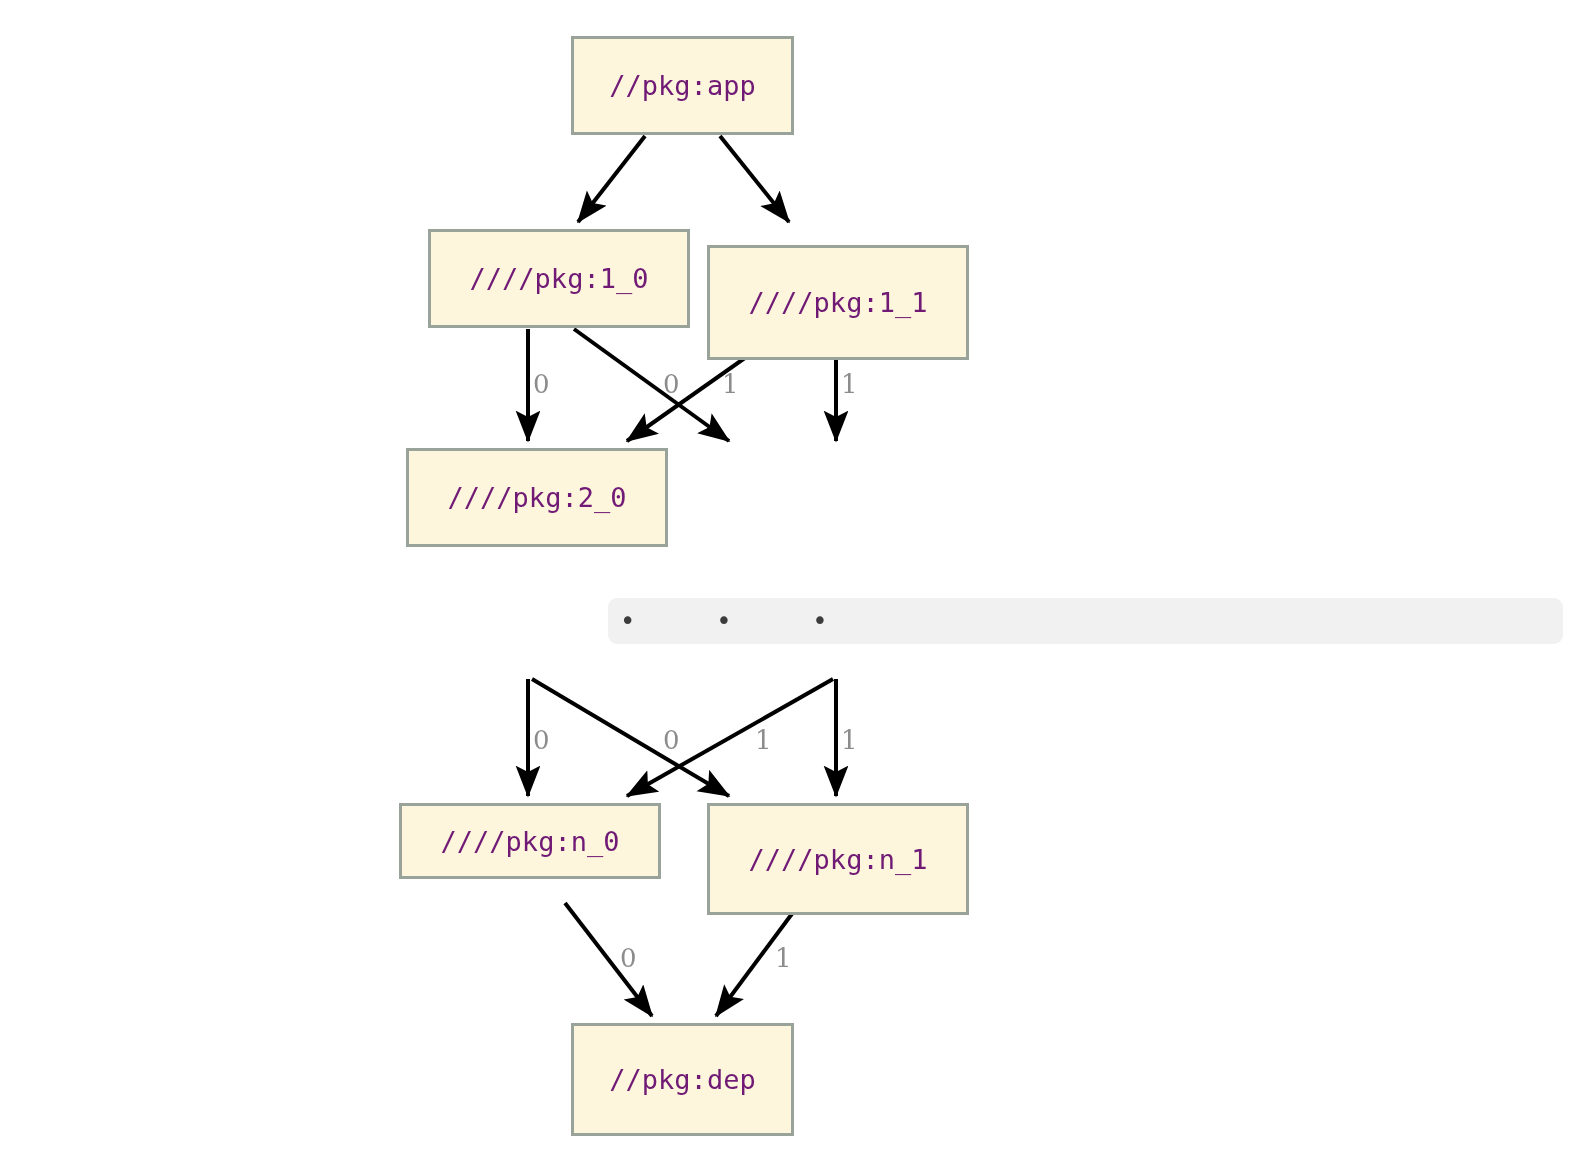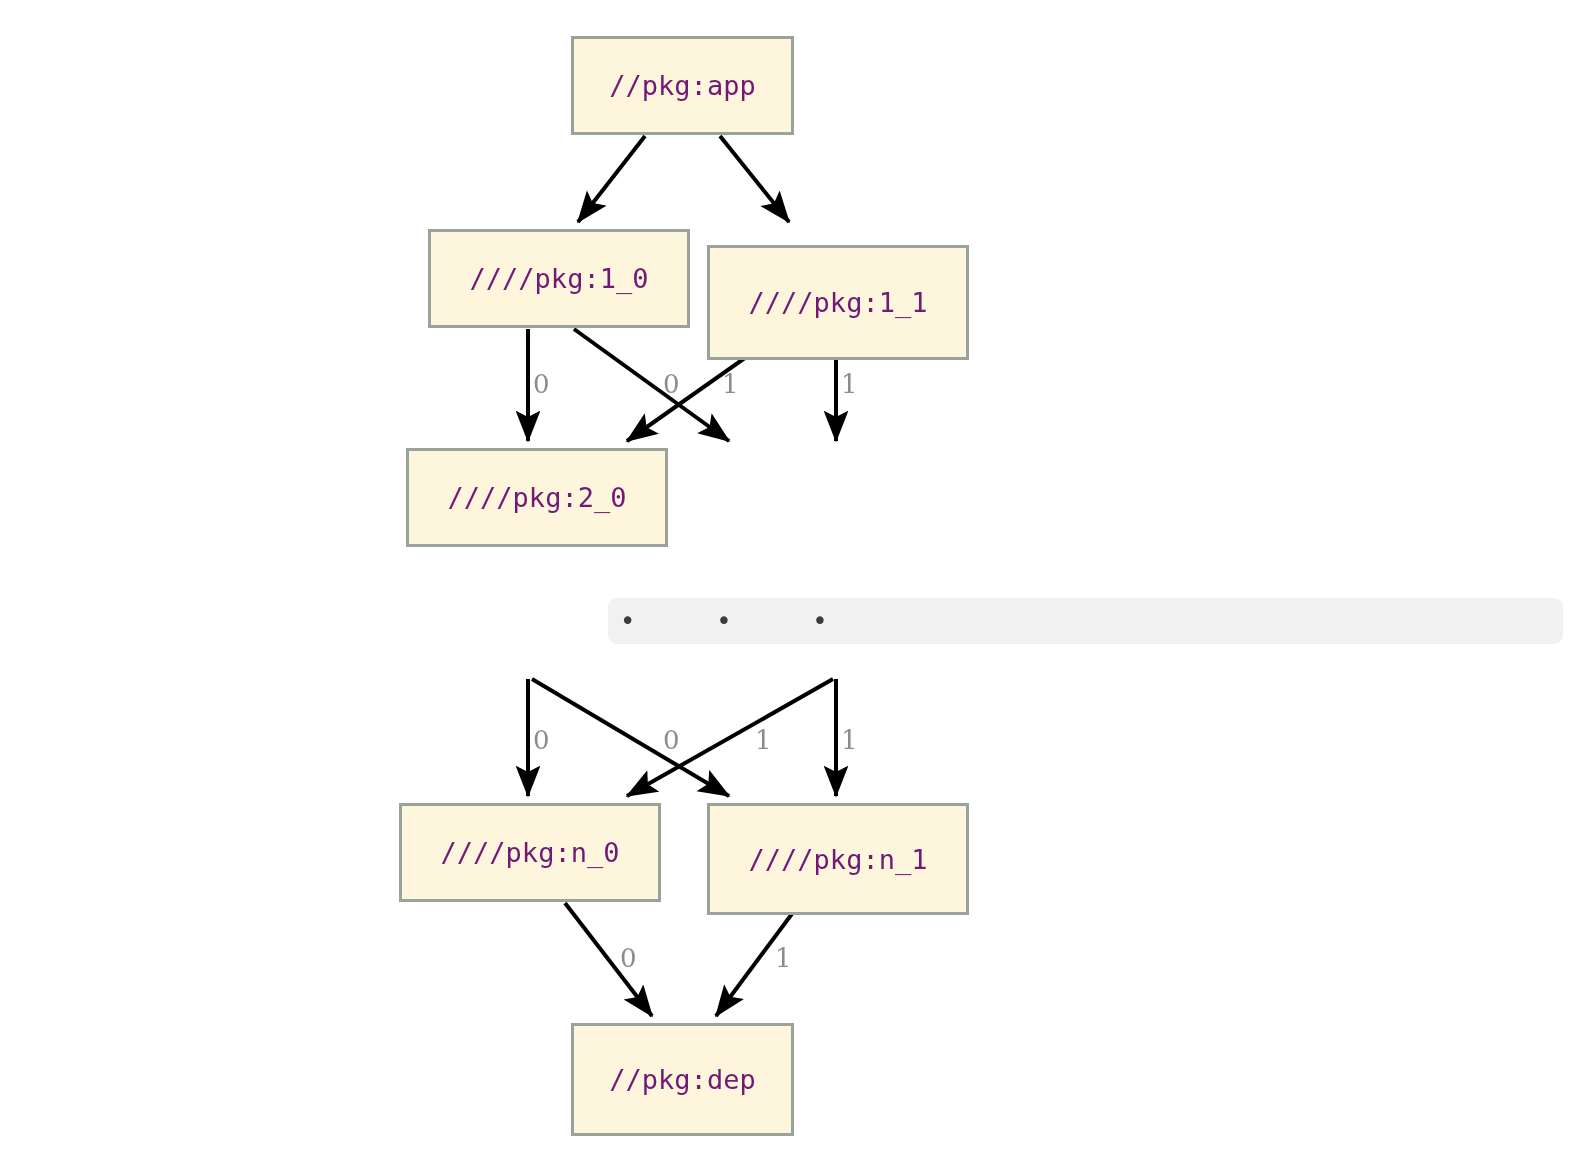--- a/index.html
+++ b/index.html
@@ -126,21 +126,21 @@
 
   <div class="node-box" id="node-l1_1" style="left: 707px; top: 229px; width: 262px; height: 115px; margin-top: 16px;">
     <span class="node-label">////pkg:1_1</span>
   </div>
 
   <div class="node-box" id="node-l2_0" style="left: 399px; top: 448px; width: 262px; height: 99px; margin-left: 7px;">
     <span class="node-label">////pkg:2_0</span>
   </div>
 
 
-  <div class="node-box" id="node-ln_0" style="left: 399px; top: 803px; width: 262px; height: 99px;">
+  <div class="node-box" id="node-ln_0" style="left: 399px; top: 803px; width: 262px; height: 76px;">
     <span class="node-label">////pkg:n_0</span>
   </div>
 
   <div class="node-box" id="node-ln_1" style="left: 707px; top: 803px; width: 262px; height: 112px;">
     <span class="node-label">////pkg:n_1</span>
   </div>
 
   <div class="node-box" id="node-dep" style="left: 571px; top: 1023px; width: 223px; height: 113px;">
     <span class="node-label">//pkg:dep</span>
   </div>

